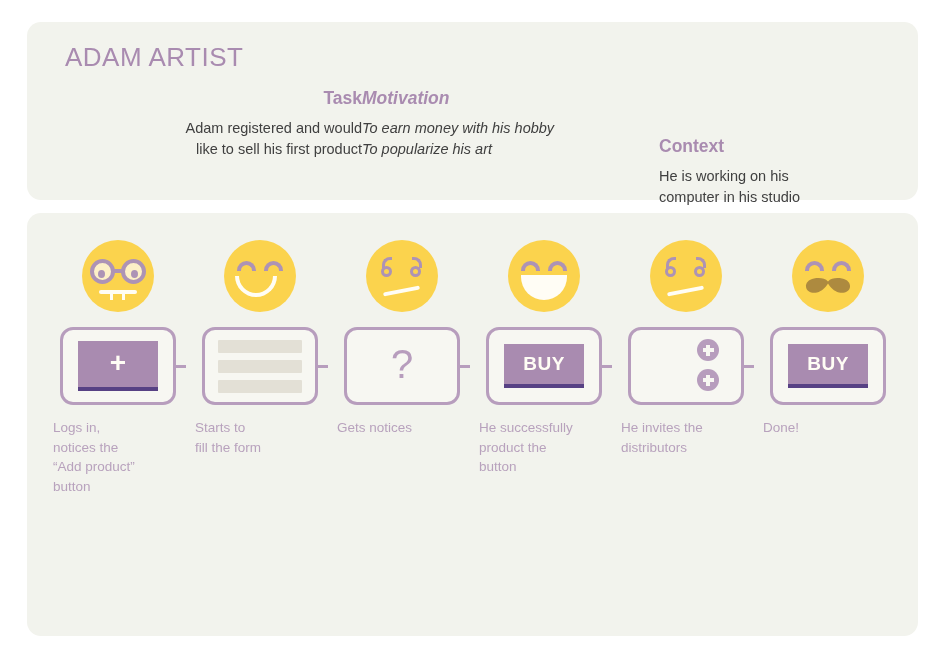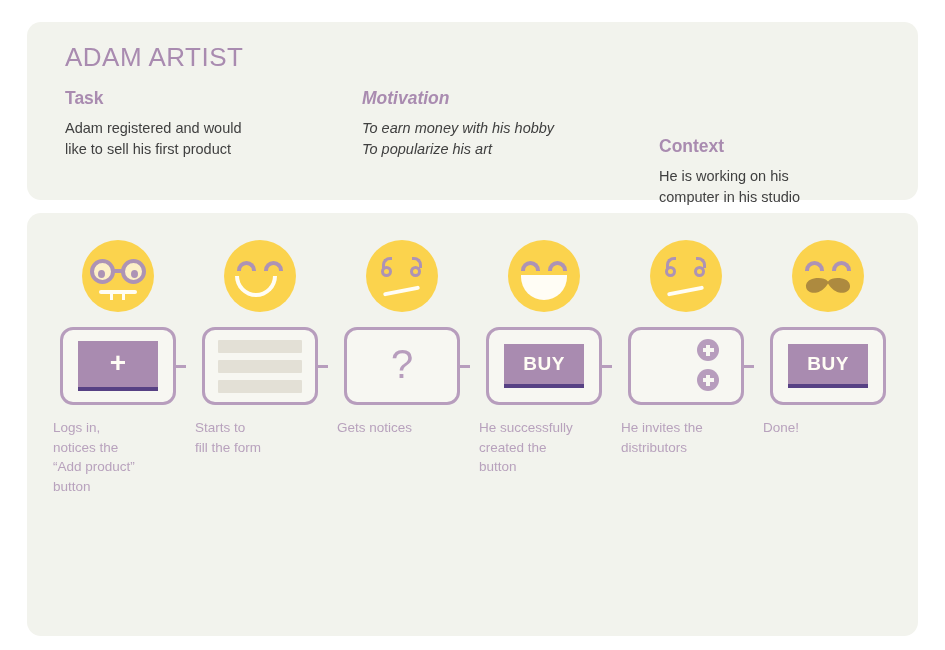--- a/index.html
+++ b/index.html
@@ -41,21 +41,21 @@
   .header-cols {
     position: absolute;
     left: 38px;
     top: 66px;
     right: 20px;
     display: flex;
   }
   .header-col {
     flex: 0 0 auto;
   }
-  .header-col.c1 { width: 297px; }
+  .header-col.c1 { width: 297px; text-align: right; }
   .header-col.c2 { width: 297px; font-style: italic; }
   .header-col.c3 { width: 250px; margin-top: 48px; }
   .col-heading {
     font-size: 17.5px;
     font-weight: bold;
     color: #a98bb0;
     margin-bottom: 9px;
   }
   .col-line {
     font-size: 14.5px;
@@ -437,21 +437,21 @@
       <div class="face">
         <div class="eye-arc left"></div>
         <div class="eye-arc right"></div>
         <div class="open-grin"></div>
       </div>
       <div class="card">
         <div class="btn-purple btn-buy">BUY</div>
         <div class="connector"></div>
       </div>
       <div class="caption">He successfully
-created the
+product the
 button</div>
     </div>
 
     <div class="step">
       <div class="face">
         <div class="brow-eye left">
             <div class="tail"></div>
             <div class="ball"></div>
           </div>
         <div class="brow-eye right">

